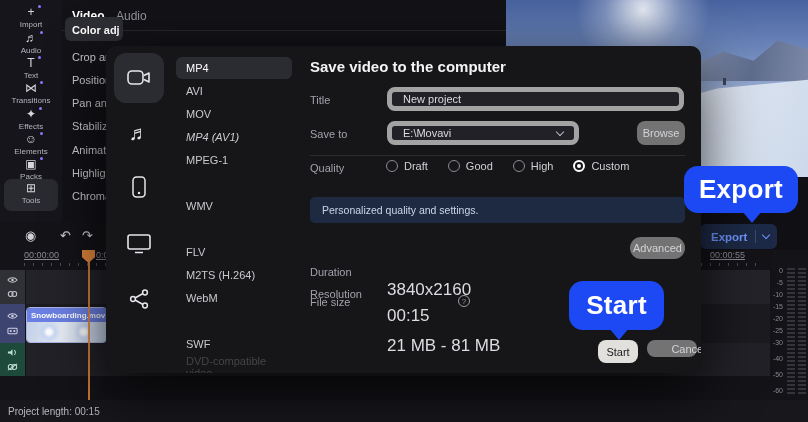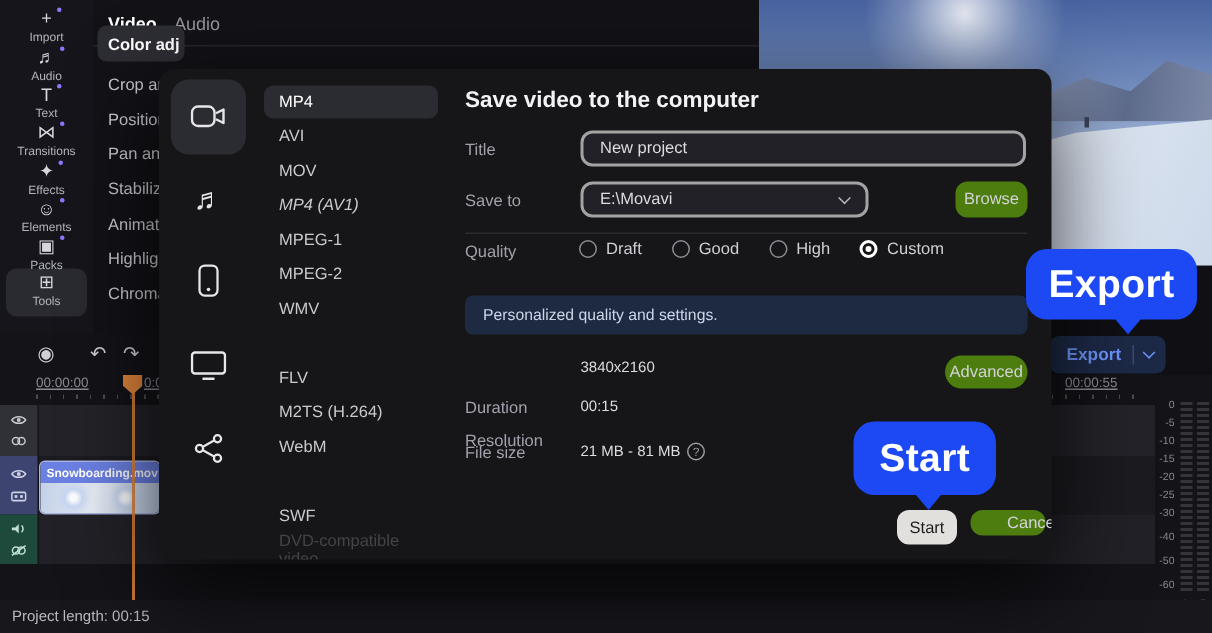--- a/index.html
+++ b/index.html
@@ -92,39 +92,39 @@
   #dialog { left:106px; top:46px; width:595px; height:327px; background:#161619; border-radius:10px;
     box-shadow:0 18px 60px rgba(0,0,0,.75); z-index:40; overflow:hidden; }
   .strip-sel { position:absolute; left:8px; top:7px; width:50px; height:50px; background:#2b2b32; border-radius:12px; }
   .strip-ico { position:absolute; left:0; width:66px; text-align:center; color:#e6e6ea; }
   .fmt-row { position:absolute; left:70px; width:116px; height:22px; display:flex; align-items:center;
     font-size:11px; color:#c9c9ce; padding-left:10px; border-radius:6px; }
   .fmt-sel { background:#2b2b32; color:#ffffff; }
   .fmt-dim { opacity:.25; }
   .dlg-title { position:absolute; left:204px; top:12px; font-size:15px; font-weight:bold; color:#f3f3f5; }
   .f-lbl { position:absolute; left:204px; font-size:11px; color:#a2a2ab; }
-  .f-input { position:absolute; background:#222127; border:2px solid #a3a3a3; border-radius:8px;
+  .f-input { position:absolute; background:#222127; border:5px solid #a3a3a3; border-radius:8px;
     display:flex; align-items:center; font-size:11px; color:#dcdce1; }
   .f-input span { margin-left:11px; }
   .dd-chev { position:absolute; right:11px; width:6px; height:6px; border-right:1.4px solid #b9b9c0;
     border-bottom:1.4px solid #b9b9c0; transform:rotate(45deg); margin-top:-2px; }
   .btn { position:absolute; display:flex; align-items:center; justify-content:center;
     font-size:11px; border-radius:8px; }
-  .btn-gray { background:#4d7c0f; color:#d3d3d8; }
+  .btn-gray { background:#737373; color:#d3d3d8; }
   .divider { position:absolute; left:204px; width:375px; height:1px; background:#2a2a30; }
   .radio-row { position:absolute; left:280px; top:114px; display:flex; gap:20px; align-items:center; }
   .radio { display:flex; align-items:center; gap:6px; font-size:11px; color:#cfcfd5; }
   .rdot { width:12px; height:12px; border-radius:50%; border:1.5px solid #8a8a93; }
   .rdot.on { border:2px solid #ffffff; position:relative; }
   .rdot.on::after { content:""; position:absolute; left:2px; top:2px; width:4px; height:4px;
     border-radius:50%; background:#fff; }
   #banner { position:absolute; left:204px; top:151px; width:375px; height:26px; background:#1e2a42;
     border-radius:5px; display:flex; align-items:center; }
   #banner span { font-size:10.5px; color:#ccd5e8; margin-left:12px; }
-  .d-val { position:absolute; left:281px; font-size:10px; color:#dcdce1; }
+  .d-val { position:absolute; left:281px; font-size:17px; color:#dcdce1;margin-top:40px; }
   .help { position:absolute; left:352px; top:249px; width:12px; height:12px; border:1px solid #9a9aa2;
     border-radius:50%; font-size:8px; color:#9a9aa2; display:flex; align-items:center; justify-content:center; }
   #start-btn { left:492px; top:294px; width:40px; height:23px; background:#e2e0dd; color:#1d1d20; }
   #cancel-btn { left:541px; top:294px; width:50px; height:17px;padding-left:33px; }
   #advanced-btn { left:524px; top:191px; width:55px; height:22px; border-radius:11px; }
 
   
   .callout { position:absolute; background:#1d49f5; border-radius:14px; z-index:60;
     display:flex; align-items:center; justify-content:center; color:#fff;
     font-size:26px; font-weight:bold; letter-spacing:.3px; }
@@ -317,21 +317,20 @@
           <line x1="6" y1="9" x2="14" y2="4.5" stroke="#e6e6ea" stroke-width="1.5"></line>
           <line x1="6" y1="11" x2="14" y2="15.5" stroke="#e6e6ea" stroke-width="1.5"></line>
         </svg>
     </div>
 
     <div class="fmt-row fmt-sel" style="top:11px;">MP4</div>
     <div class="fmt-row" style="top:34px;">AVI</div>
     <div class="fmt-row" style="top:57px;">MOV</div>
     <div class="fmt-row" style="top:80px;font-style:italic;">MP4 (AV1)</div>
     <div class="fmt-row" style="top:103px;">MPEG-1</div>
-    <div class="fmt-row" style="top:126px;">MPEG-2</div>
     <div class="fmt-row" style="top:149px;">WMV</div>
     <div class="fmt-row" style="top:195px;">FLV</div>
     <div class="fmt-row" style="top:218px;">M2TS (H.264)</div>
     <div class="fmt-row" style="top:241px;">WebM</div>
     <div class="fmt-row" style="top:287px;">SWF</div>
     <div class="fmt-row fmt-dim" style="top:310px;">DVD-compatible video</div>
 
     <div class="dlg-title">Save video to the computer</div>
 
     <span class="f-lbl" style="top:48px;">Title</span>

